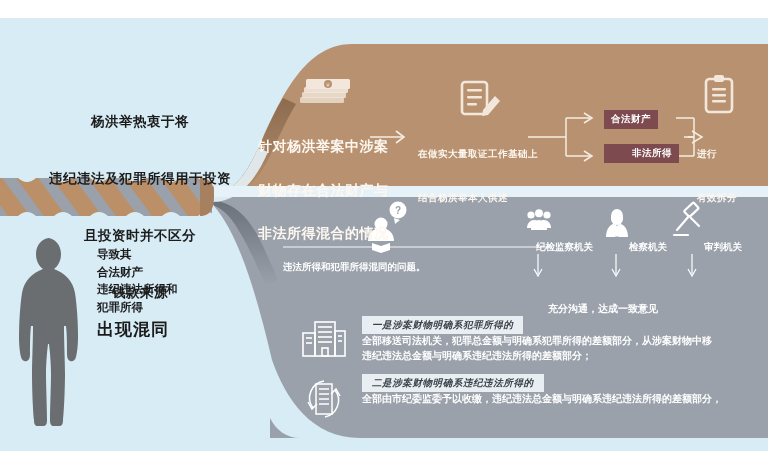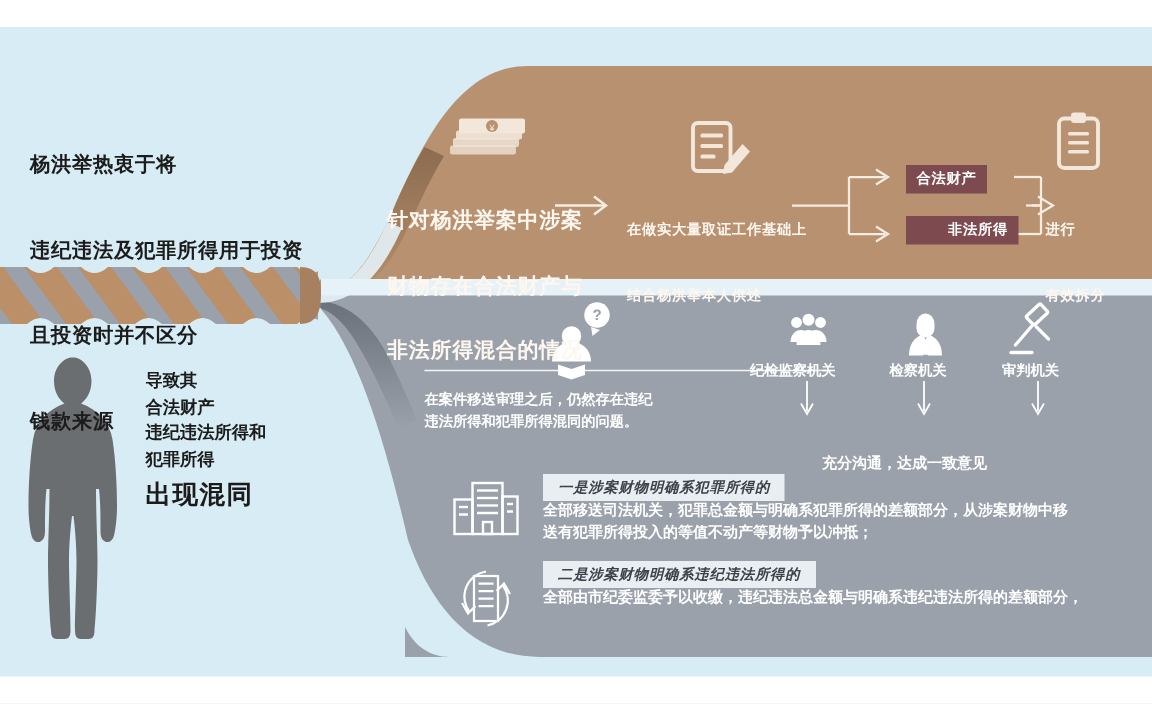--- a/index.html
+++ b/index.html
@@ -14,22 +14,22 @@
   
   .bg-blue{position:absolute;left:0;top:18px;width:768px;height:433px;background:#d7ecf5;}
 
   
   svg.layer{position:absolute;left:0;top:0;width:768px;height:469px;}
 
   
   .t{position:absolute;white-space:pre;font-weight:bold;letter-spacing:.5px;}
 
   .headline{
-    left:20px;top:62px;width:240px;
-    font-size:13.5px;line-height:19px;color:#1c1c1c;font-weight:bold;
+    left:20px;top:74px;width:240px;
+    font-size:13.5px;line-height:19px;color:#1c1c1c;font-weight:bold;text-align:center;
   }
   .headline div{white-space:nowrap;}
 
   .brown-txt{color:#fdf7f0;}
   .b1{left:258px;top:110px;font-size:14px;line-height:14.5px;}
   .b2{left:418px;top:118px;font-size:9.5px;line-height:14.5px;}
   .b3{left:697px;top:118px;font-size:9.5px;line-height:14.5px;}
 
   .tagbox{
     position:absolute;background:#7d4b4f;color:#ffffff;
@@ -44,21 +44,21 @@
     position:absolute;left:97px;top:246px;color:#1b1b1b;
     font-size:11.5px;line-height:17.5px;font-weight:bold;white-space:nowrap;
   }
   .lead2 .big{font-size:17px;line-height:24px;letter-spacing:1px;display:block;margin-top:2px;}
   .q-text{
     position:absolute;left:283px;top:259px;width:268px;
     font-size:9.5px;line-height:15px;color:#ffffff;font-weight:bold;
   }
   .q-text div{white-space:nowrap;}
 
-  .ag{position:absolute;font-size:9.5px;color:#ffffff;font-weight:bold;white-space:nowrap;text-align:center;}
+  .ag{position:absolute;font-size:9.5px;color:#ffffff;font-weight:bold;white-space:nowrap;text-align:center;margin-left:36px;}
   .ag1{left:500px;top:241px;}
   .ag2{left:593px;top:241px;}
   .ag3{left:668px;top:241px;}
 
   .consensus{
     position:absolute;left:548px;top:282px;font-size:10px;color:#ffffff;
     font-weight:bold;white-space:nowrap;margin-top:20px;
   }
 
   
@@ -316,34 +316,33 @@
 
   <div class="lead2">
     <div>导致其</div>
     <div>合法财产</div>
     <div>违纪违法所得和</div>
     <div>犯罪所得</div>
     <span class="big">出现混同</span>
   </div>
 
   <div class="q-text">
-    <div>在案件移送审理之后，仍然存在违纪</div>
     <div>违法所得和犯罪所得混同的问题。</div>
   </div>
 
   <div class="ag ag1">纪检监察机关</div>
   <div class="ag ag2">检察机关</div>
   <div class="ag ag3">审判机关</div>
 
   <div class="consensus">充分沟通，达成一致意见</div>
 
   <div class="card-title ct1">一是涉案财物明确系犯罪所得的</div>
   <div class="card-body cb1">
     <div>全部移送司法机关，犯罪总金额与明确系犯罪所得的差额部分，从涉案财物中移</div>
-    <div>送有犯罪所得投入的等值不动产等财物予以冲抵；</div>
+    <div>违纪违法总金额与明确系违纪违法所得的差额部分；</div>
   </div>
 
   <div class="card-title ct2">二是涉案财物明确系违纪违法所得的</div>
   <div class="card-body cb2">
     <div>全部由市纪委监委予以收缴，违纪违法总金额与明确系违纪违法所得的差额部分，</div>
   </div>
 
 </div>
 
 </body></html>

